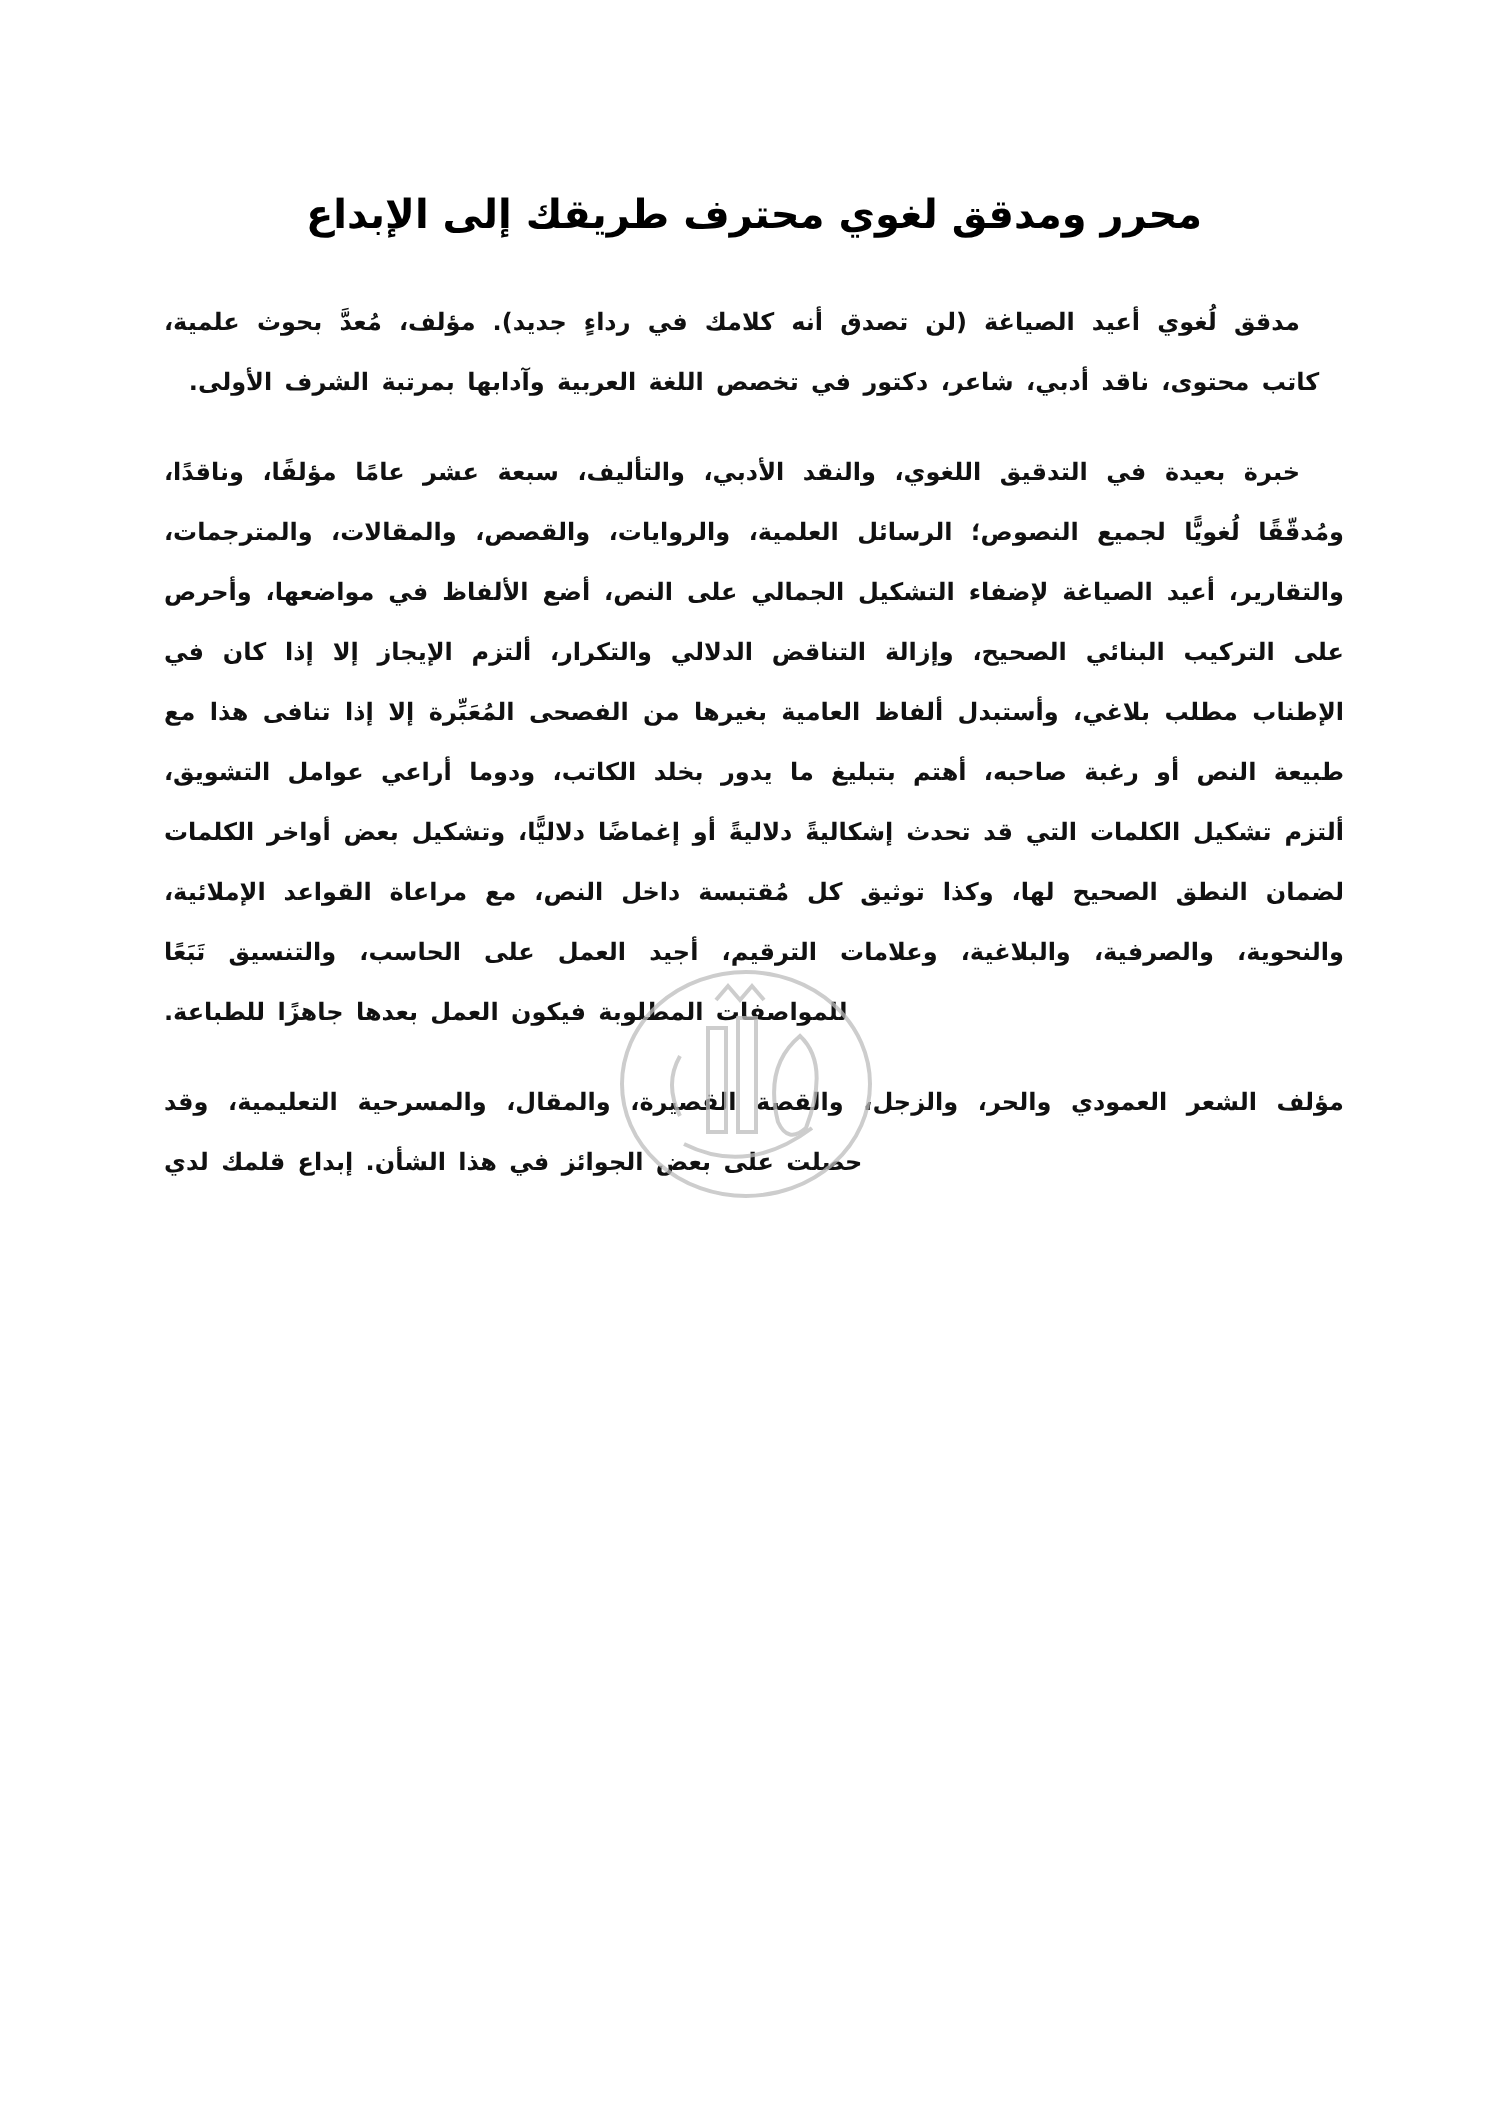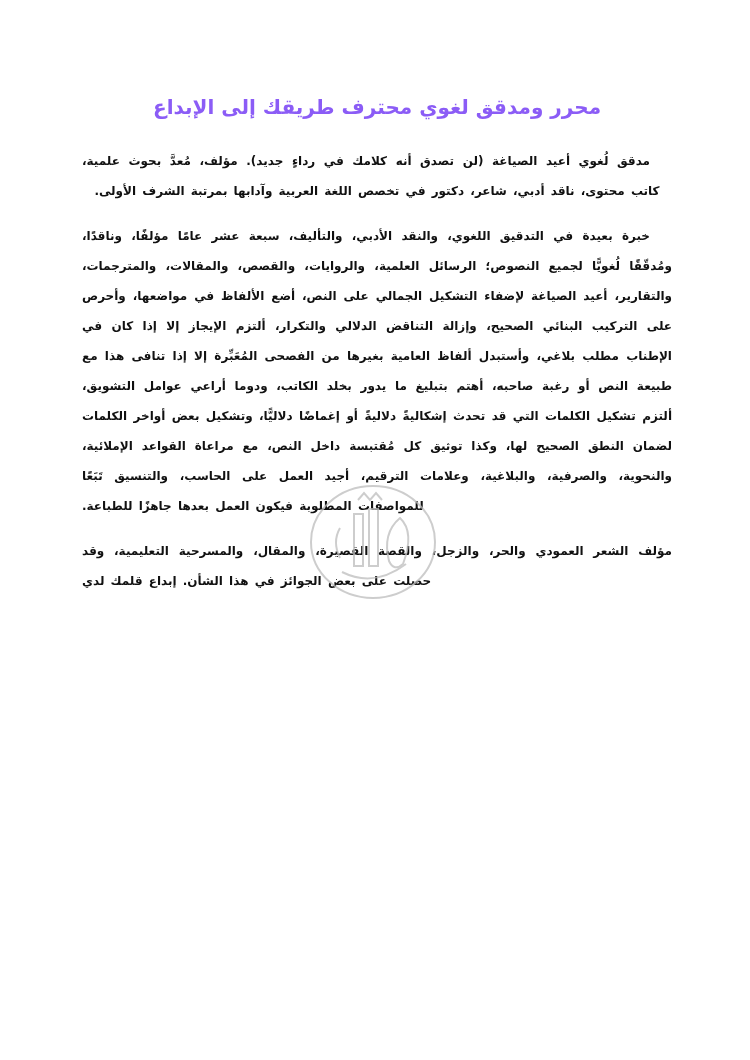--- a/index.html
+++ b/index.html
@@ -12,21 +12,21 @@
     font-family:"DejaVu Sans",sans-serif;
     color:#111111;
     direction:rtl;
   }
   .content{
     position:absolute;
     top:94px;right:78px;left:82px;
   }
   .doc-title{
     text-align:center;
-    color:#8b5cf6;
+    color:#000000;
     font-size:20px;
     font-weight:bold;
     margin:0 0 26px 0;
     line-height:26px;
   }
   .body-text{min-height:662px;}
   .para{
     font-size:12px;
     font-weight:bold;
     line-height:30px;

